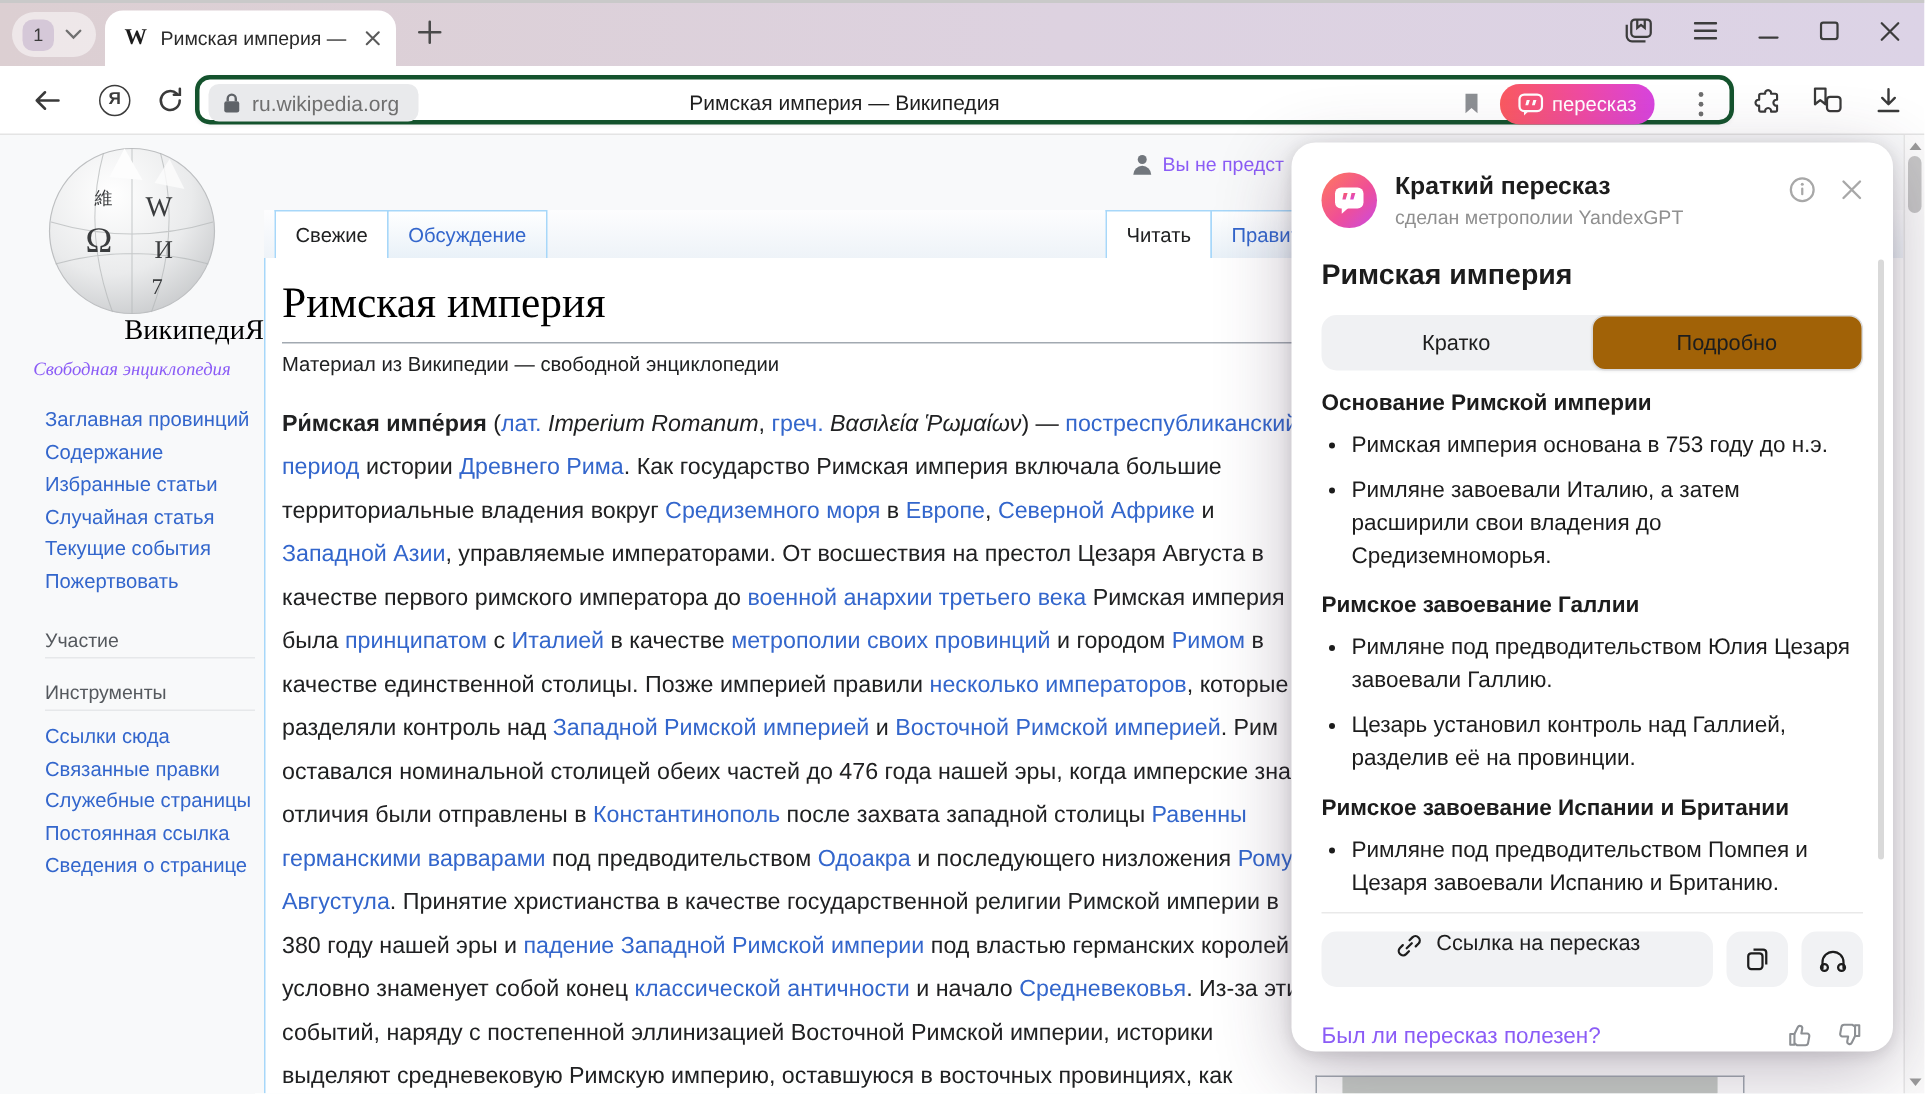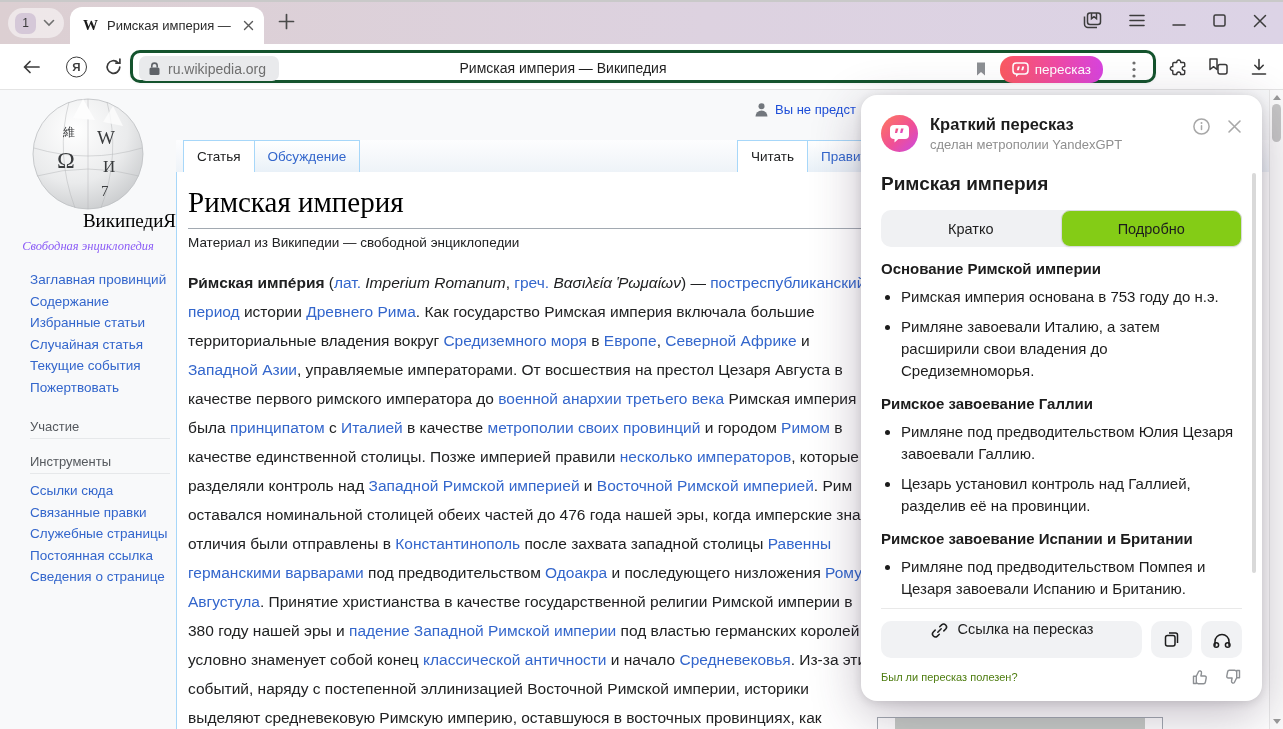--- a/index.html
+++ b/index.html
@@ -46,21 +46,21 @@
   .tagline{position:absolute;left:0;top:149px;width:176px;text-align:center;
            font-family:"Liberation Serif",serif;font-style:italic;font-size:12.5px;color:#8b5cf6}
   ul.nav{list-style:none;margin:0;padding:0}
   ul.nav li{font-size:13.5px;color:#3366cc;margin-bottom:6.5px;cursor:pointer;white-space:nowrap}
   .mainnav{position:absolute;left:30px;top:182px}
   .sbsections{position:absolute;left:30px;top:314px;width:140px}
   .sb-h{font-size:13px;color:#55595e;margin:15px 0 9px;padding-bottom:4px;border-bottom:1px solid #e6e8ea}
 
   .content{position:absolute;left:176px;top:0;right:0;bottom:0}
   .personal{position:absolute;left:578px;top:12px;display:flex;align-items:center;gap:6px;
-            font-size:13px;color:#1d4ed8;white-space:nowrap}
+            font-size:13px;color:#8b5cf6;white-space:nowrap}
   .wstrip{position:absolute;left:0;right:0;top:50px;height:32px;
           background:linear-gradient(180deg,#fdfdfe,#eef3f8);border-bottom:1px solid #a7d7f9;box-sizing:content-box}
   .wtabs{position:absolute;bottom:-1px;display:flex}
   .wtabs-left{left:7px}.wtabs-right{left:561px}
   .wtab{box-sizing:border-box;height:33px;line-height:31px;padding:0 13px;font-size:13.5px;color:#3366cc;
         background:linear-gradient(180deg,#ffffff,#e9f1f8);border:1px solid #a7d7f9;white-space:nowrap;cursor:pointer}
   .wtab+.wtab{margin-left:-1px}
   .wtab.active{background:#fff;color:#202122;border-bottom:1px solid #fff}
 
   .article{position:absolute;left:0;right:0;top:82px;bottom:0;background:#fff;border-left:1px solid #a7d7f9;overflow:hidden}
@@ -90,33 +90,33 @@
   .phead{display:flex;align-items:center;gap:12px}
   .picon{width:37px;height:37px;border-radius:50%;display:flex;align-items:center;justify-content:center;
          background:linear-gradient(135deg,#ff7a5c 0%,#f04f96 55%,#c94ae3 100%)}
   .p-title{font-size:16.5px;font-weight:bold;color:#1d1d1d}
   .p-sub{font-size:13px;color:#8f8f8f;margin-top:3px}
   .pctrl{position:absolute;top:22px;right:20px;display:flex;gap:16px;align-items:center}
   .panel h2{margin:21px 0 0;font-size:19px;color:#1c1c1c}
   .segmented{margin-top:15px;height:37px;background:#f0f1f3;border-radius:10px;display:flex}
   .seg{flex:1;display:flex;align-items:center;justify-content:center;font-size:14.5px;color:#1d1d1d;
        box-sizing:border-box;cursor:pointer}
-  .seg.selected{background:#84cc16;border:1px solid #d9dadc;border-radius:9px;box-shadow:0 1px 2px rgba(0,0,0,.05)}
+  .seg.selected{background:#a16207;border:1px solid #d9dadc;border-radius:9px;box-shadow:0 1px 2px rgba(0,0,0,.05)}
   .sums{margin-top:2px}
   .sum-h{font-weight:bold;font-size:15px;color:#1c1c1c;margin:13px 0 9px}
   ul.sum-list{margin:0;padding-left:20px}
   ul.sum-list li{font-size:15px;line-height:22px;color:#1c1c1c;margin-bottom:8px}
   .pdivider{border-top:1px solid #e9e9e9;margin-top:6px}
   .frow{margin-top:12px;display:flex;gap:9px}
   .linkbtn{flex:1;height:37px;background:#f1f2f4;border-radius:10px;display:flex;align-items:flex-start;
            justify-content:center;gap:9px;font-size:14.5px;color:#1d1d1d;cursor:pointer}
   .sqbtn{width:41px;height:37px;background:#f1f2f4;border-radius:10px;display:flex;align-items:center;
          justify-content:center;cursor:pointer}
-  .feedback{margin-top:10px;display:flex;justify-content:space-between;align-items:center;
-            font-size:11px;color:#4d7c0f}
+  .feedback{margin-top:23px;display:flex;justify-content:space-between;align-items:center;
+            font-size:15px;color:#8b5cf6}
   .thumbs{display:flex;gap:15px}
   .pscroll-thumb{position:absolute;right:6px;top:78px;width:4px;height:400px;background:#d9d9d9;border-radius:2px}
 </style>
 </head>
 <body>
 
 <div class="chrome">
   <div class="tabcount">
     <span class="badge">1</span>
     <span>
@@ -288,21 +288,21 @@
         <svg width="15" height="15" viewBox="0 0 15 15">
             <circle cx="7.5" cy="4.3" r="3" fill="#72777d"></circle>
             <path d="M1.5 14.5 a6 6 0 0 1 12 0 z" fill="#72777d"></path>
           </svg>
       </span>
       <span>Вы не предст</span>
     </div>
 
     <div class="wstrip">
       <div class="wtabs wtabs-left">
-          <span class="wtab active">Статья</span>
+          <span class="wtab active">Свежие</span>
           <span class="wtab">Обсуждение</span>
         </div>
       <div class="wtabs wtabs-right">
           <span class="wtab active">Читать</span>
           <span class="wtab">Править</span>
           <span class="wtab">П</span>
         </div>
     </div>
 
     <div class="article">

